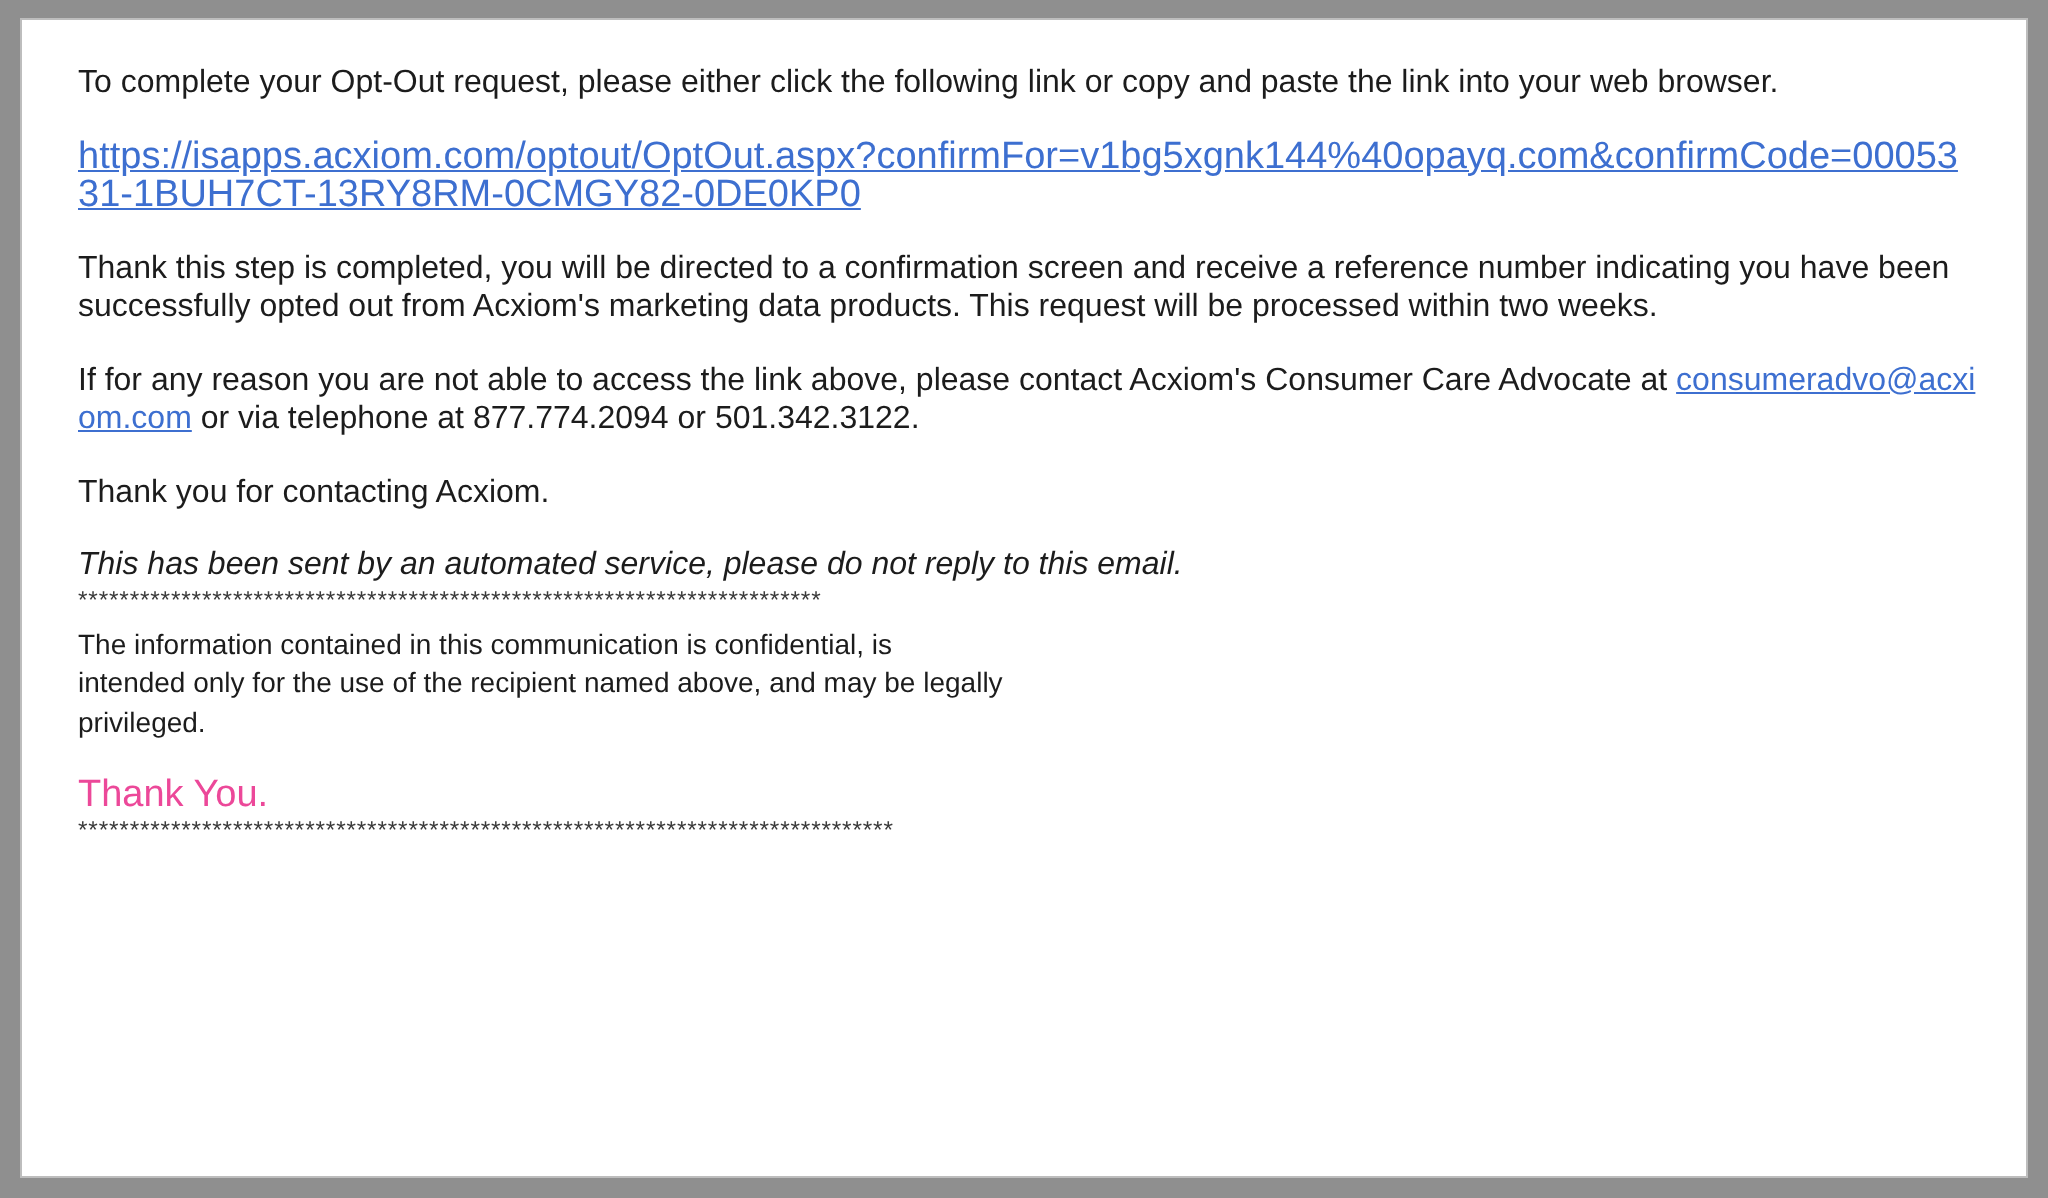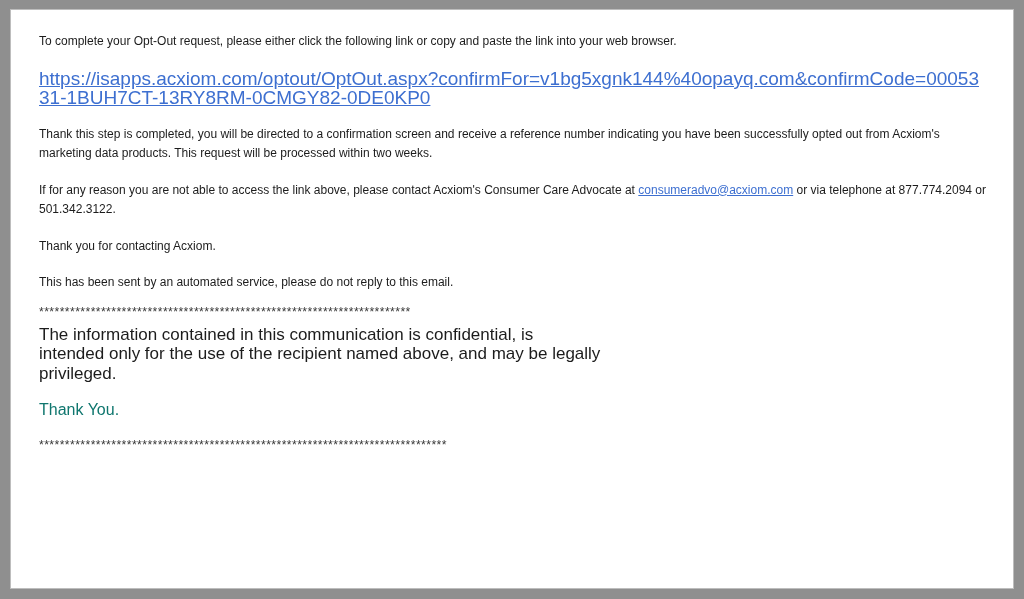--- a/index.html
+++ b/index.html
@@ -31,33 +31,34 @@
     width: 100%;
     height: 100%;
     background: #ffffff;
     border: 1px solid #bdbdbd;
     box-sizing: border-box;
     padding: 22px 24px 0 28px;
     overflow: hidden;
   }
 
   .para {
-    font-size: 12px;
+    font-size: 16px;
     line-height: 19.5px;
     color: #1c1c1c;
     margin: 0 0 17px 0;
     max-width: 952px;
   }
 
   .para.tight {
-    margin-bottom: 12px;
+    margin-bottom: 0;
+    font-style: italic;
   }
 
   .block {
-    font-size: 17px;
+    font-size: 14px;
     line-height: 19.5px;
     color: #1c1c1c;
     margin: 0 0 17px 0;
     white-space: pre-line;
   }
 
   .link {
     color: #3d6fd0;
     text-decoration: underline;
     word-break: break-all;
@@ -73,24 +74,24 @@
     line-height: 14px;
     color: #3a3a3a;
     letter-spacing: 0.42px;
     margin: 0 0 6px 0;
     font-family: "Liberation Sans", sans-serif;
     white-space: nowrap;
     overflow: hidden;
   }
 
   .sig {
-    font-size: 16px;
+    font-size: 19px;
     line-height: 19.5px;
-    color: #0f766e;
-    margin: 0 0 18px 0;
+    color: #ec4899;
+    margin: 0 0 0 0;
   }
 
   .url-line {
     margin: 0 0 17px 0;
     font-size: 19px;
     line-height: 19.5px;
   }
 </style>
 </head>
 <body>

